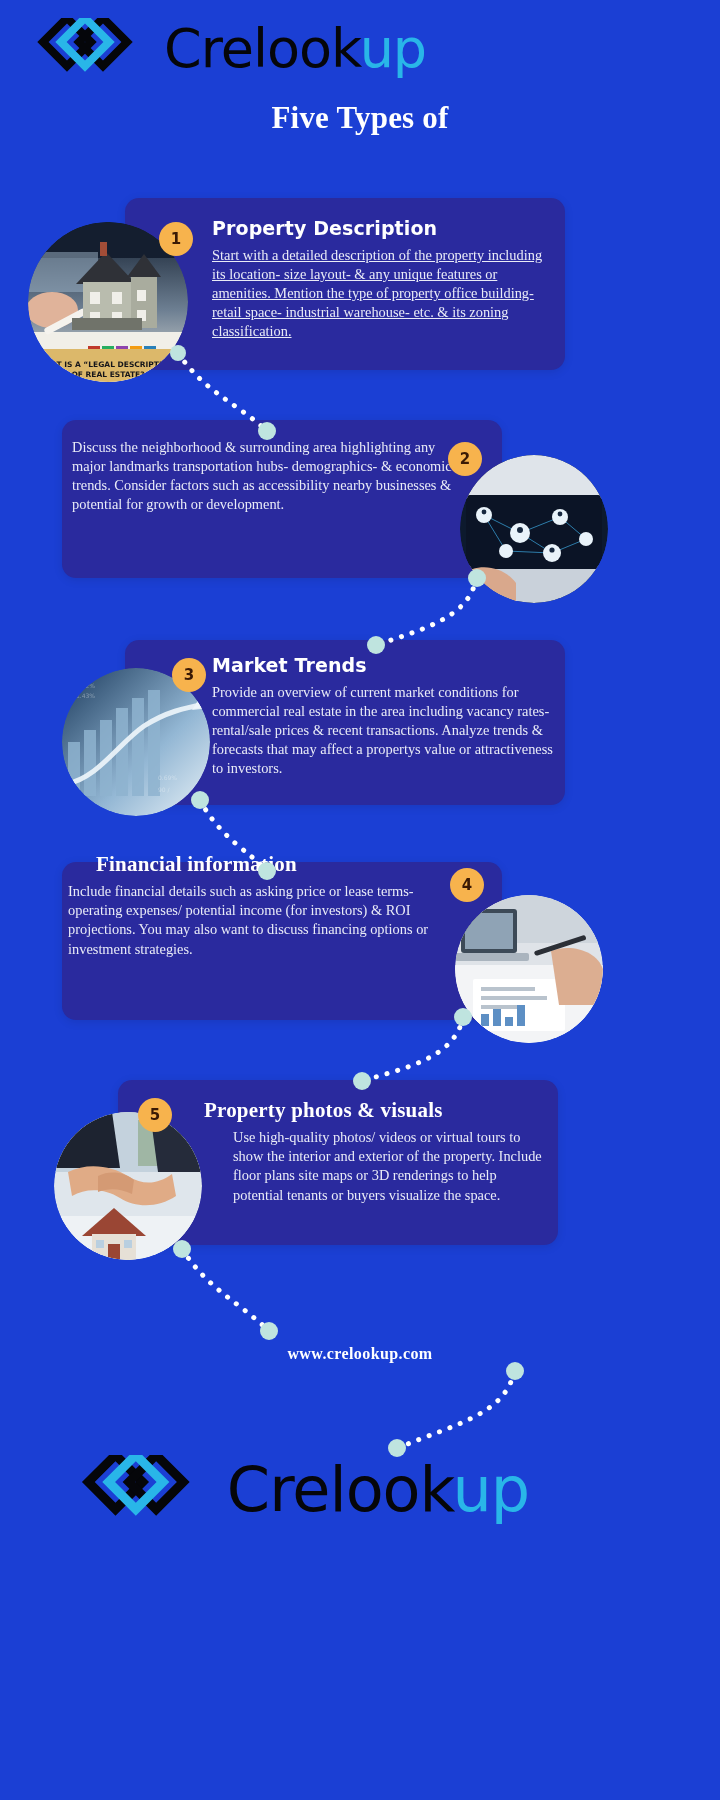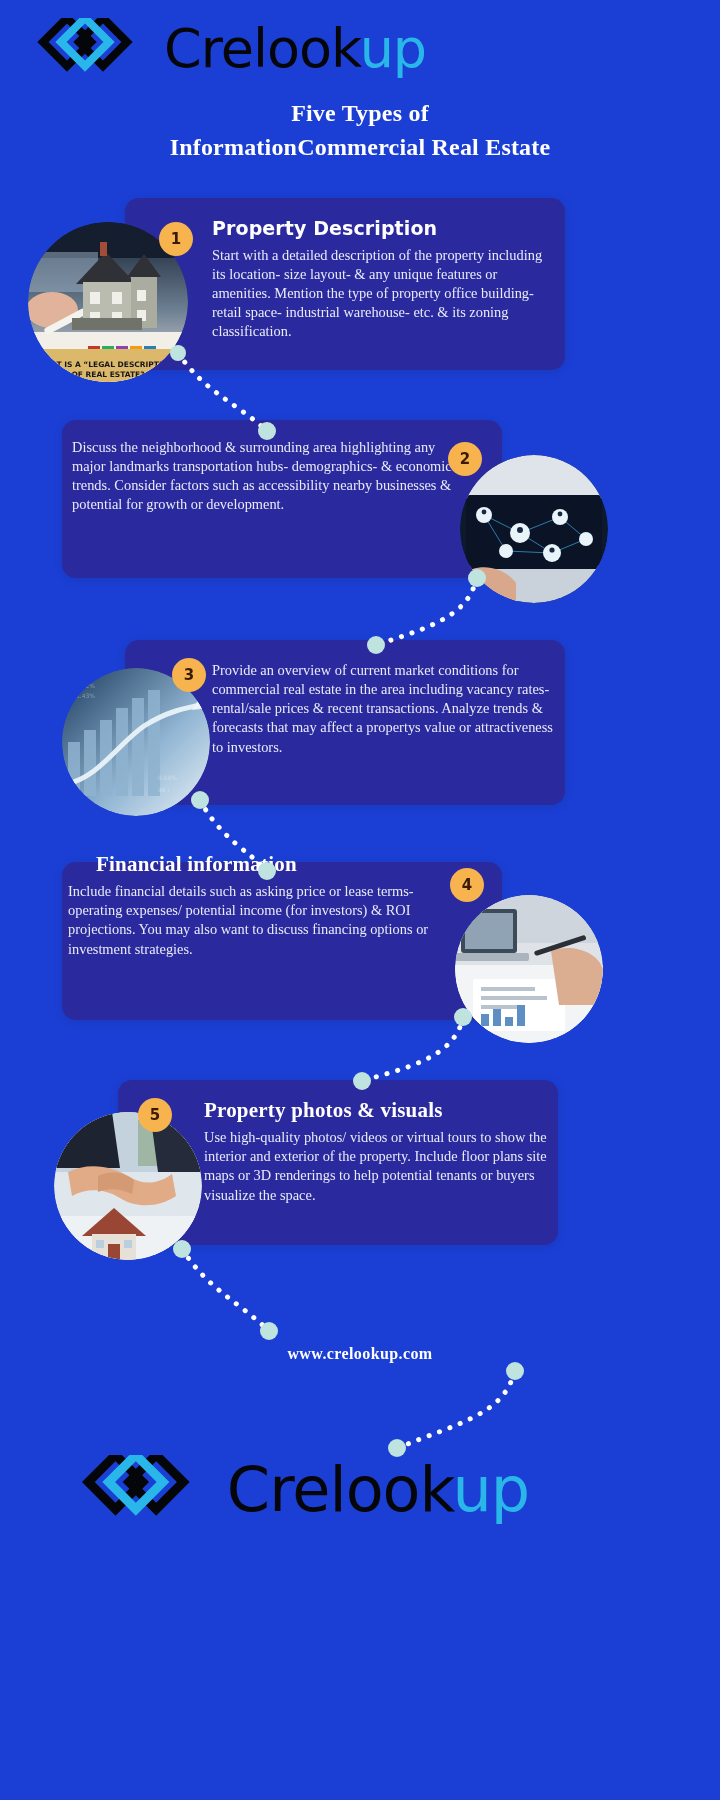--- a/index.html
+++ b/index.html
@@ -40,21 +40,21 @@
   
   .headline {
     position: absolute;
     top: 96px;
     left: 0;
     width: 720px;
     text-align: center;
     color: #ffffff;
     font-family: "Liberation Serif", serif;
     font-weight: bold;
-    font-size: 24px;
+    font-size: 31px;
     line-height: 1.42;
     letter-spacing: .2px;
   }
 
   
   .card {
     position: absolute;
     background: #2a2a9e;
     border-radius: 14px;
     box-shadow: 0 2px 10px rgba(0,0,0,.10);
@@ -158,21 +158,20 @@
         </g>
       </svg>
     </span>
     <span class="logo-word">
       <span class="dark">Crelook</span><span class="cyan">up</span>
     </span>
   </div>
 
   <div class="headline">
     <div>Five Types of</div>
-    <div>InformationCommercial Real Estate</div>
   </div>
 
   <svg class="connectors">
 
     <path class="dotline" d="M178,353 C205,392 232,400 266,430"></path>
     <circle class="knob" cx="178" cy="353" r="8"></circle>
     <circle class="knob" cx="267" cy="431" r="9"></circle>
 
     <path class="dotline" d="M476,578 C470,618 420,630 376,645"></path>
     <circle class="knob" cx="477" cy="578" r="9"></circle>
@@ -243,21 +242,21 @@
         <rect x="0" y="127" width="160" height="33" fill="#dcb86a"></rect>
       </g>
     </svg>
     <div style="position:absolute;left:0;bottom:3px;width:160px;text-align:center;color:#15151a;
                 font-family:'DejaVu Sans',sans-serif;font-size:7.5px;font-weight:bold;line-height:1.25;
                 padding:0 6px;">WHAT IS A “LEGAL DESCRIPTION”<br>OF REAL ESTATE?</div>
   </div>
   <div class="badge" style="left:159px; top:222px;">1</div>
   <div style="position:absolute;left:212px;top:218px;width:345px;">
     <div class="card-title t-sans">Property Description</div>
-    <div class="card-body" style="margin-top:6px;">Start with a detailed description of the property including its location- size layout- &amp; any unique features or amenities. Mention the type of property office building- retail space- industrial warehouse- etc. &amp; its zoning classification.</div>
+    <div class="card-body" style="margin-top:6px;text-decoration:underline;">Start with a detailed description of the property including its location- size layout- &amp; any unique features or amenities. Mention the type of property office building- retail space- industrial warehouse- etc. &amp; its zoning classification.</div>
   </div>
 
   <div class="card" style="left:62px; top:420px; width:440px; height:158px;"></div>
   <div class="photo" style="left:460px; top:455px; width:148px; height:148px;">
     <svg width="148" height="148" viewBox="0 0 148 148">
       <defs>
         <clipPath id="c2">
             <circle cx="74" cy="74" r="74"></circle>
           </clipPath>
       </defs>
@@ -329,20 +328,21 @@
           <text x="14" y="20">0.82%</text>
             <text x="14" y="30">1.43%</text>
           <text x="96" y="112">0.69%</text>
             <text x="96" y="124">90 /</text>
         </g>
       </g>
     </svg>
   </div>
   <div class="badge" style="left:172px; top:658px;">3</div>
   <div style="position:absolute;left:212px;top:655px;width:345px;">
+    <div class="card-title t-sans">Market Trends</div>
     <div class="card-body" style="margin-top:6px;">Provide an overview of current market conditions for commercial real estate in the area including vacancy rates- rental/sale prices &amp; recent transactions. Analyze trends &amp; forecasts that may affect a propertys value or attractiveness to investors.</div>
   </div>
 
   <div class="card" style="left:62px; top:862px; width:440px; height:158px;"></div>
   <div class="photo" style="left:455px; top:895px; width:148px; height:148px;">
     <svg width="148" height="148" viewBox="0 0 148 148">
       <defs>
           <clipPath id="c4">
             <circle cx="74" cy="74" r="74"></circle>
           </clipPath>
@@ -404,21 +404,21 @@
         <rect x="38" y="122" width="44" height="26" fill="#e6e0d6"></rect>
         <rect x="54" y="132" width="12" height="16" fill="#9a4634"></rect>
         <rect x="42" y="128" width="8" height="8" fill="#b9cfe0"></rect>
         <rect x="70" y="128" width="8" height="8" fill="#b9cfe0"></rect>
       </g>
     </svg>
   </div>
   <div class="badge" style="left:138px; top:1098px;">5</div>
   <div style="position:absolute;left:204px;top:1098px;width:345px;">
     <div class="card-title t-serif">Property photos &amp; visuals</div>
-    <div class="card-body" style="margin-top:6px;">Use high-quality photos/ videos or virtual tours to show the interior and exterior of the property. Include floor plans site maps or 3D renderings to help potential tenants or buyers visualize the space.</div>
+    <div class="card-body" style="margin-top:6px;margin-left:29px;">Use high-quality photos/ videos or virtual tours to show the interior and exterior of the property. Include floor plans site maps or 3D renderings to help potential tenants or buyers visualize the space.</div>
   </div>
 
   <div class="weburl">www.crelookup.com</div>
 
   <div class="logo-bottom">
     <span>
       <svg class="logo-mark" width="148" height="70" viewBox="0 0 130 62">
         <g fill="none" stroke="#05060a" stroke-width="8">
           <rect x="22" y="7" width="34" height="34" transform="rotate(45 39 24)"></rect>
           <rect x="58" y="7" width="34" height="34" transform="rotate(45 75 24)"></rect>

